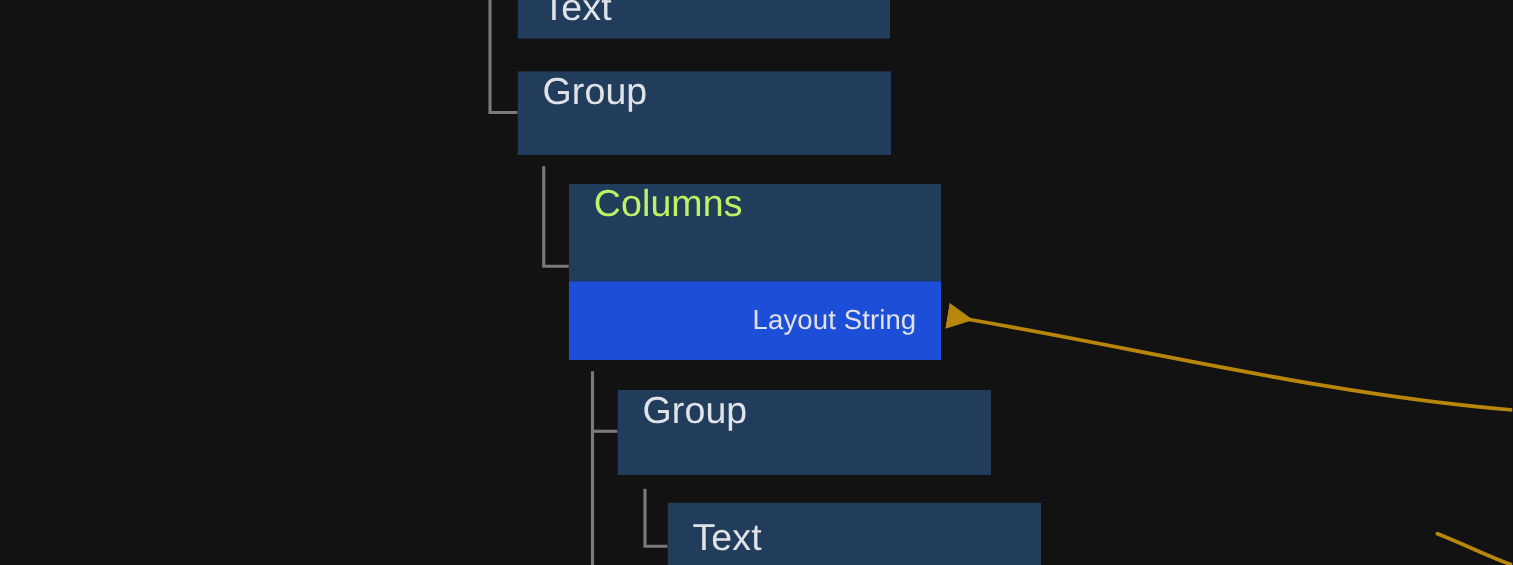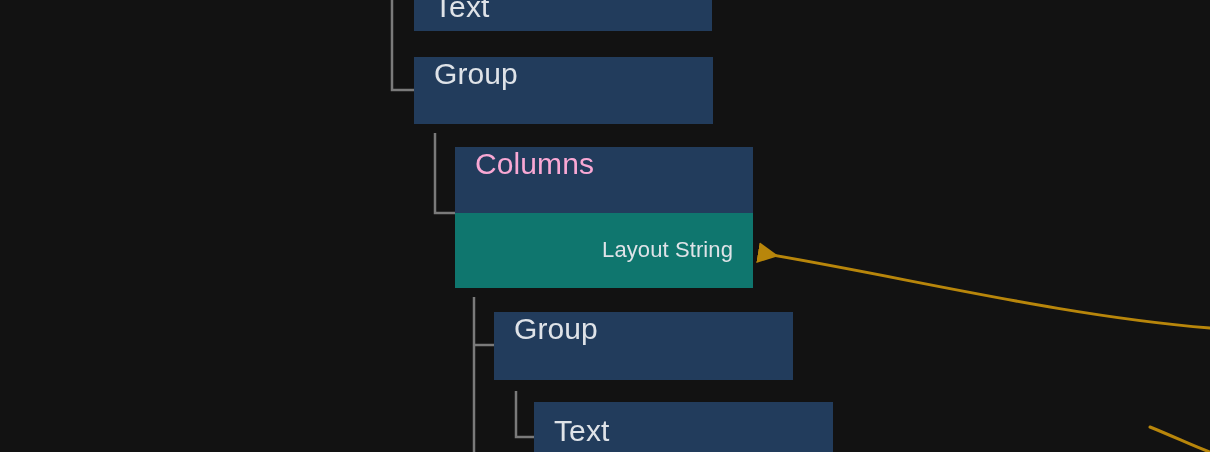--- a/index.html
+++ b/index.html
@@ -100,23 +100,23 @@
           <span class="node-title" style="color: rgb(223, 227, 232);">Text</span>
         </div>
       </div>
       <div class="node" style="left: 414px; top: 57px; width: 299px; height: 67px;">
         <div class="node-header" style="background: rgb(34, 60, 92);">
           <span class="node-title" style="color: rgb(223, 227, 232);">Group</span>
         </div>
       </div>
       <div class="node" style="left: 455px; top: 147px; width: 298px; height: 141px;">
         <div class="node-header" style="background: rgb(34, 60, 92);">
-          <span class="node-title" style="color: #f9a8d4;">Columns</span>
+          <span class="node-title" style="color: #bef264;">Columns</span>
         </div>
-        <div class="node-slot" style="height: 75px; background: #0f766e;">
+        <div class="node-slot" style="height: 63px; background: #1d4ed8;">
           <span class="slot-label" style="color: rgb(223, 227, 232);">Layout String</span>
         </div>
       </div>
       <div class="node" style="left: 494px; top: 312px; width: 299px; height: 68px;">
         <div class="node-header" style="background: rgb(34, 60, 92);">
           <span class="node-title" style="color: rgb(223, 227, 232);">Group</span>
         </div>
       </div>
       <div class="node anchor-top" style="left: 534px; top: 402px; width: 299px; height: 68px;">
         <div class="node-header" style="background: rgb(34, 60, 92);">

